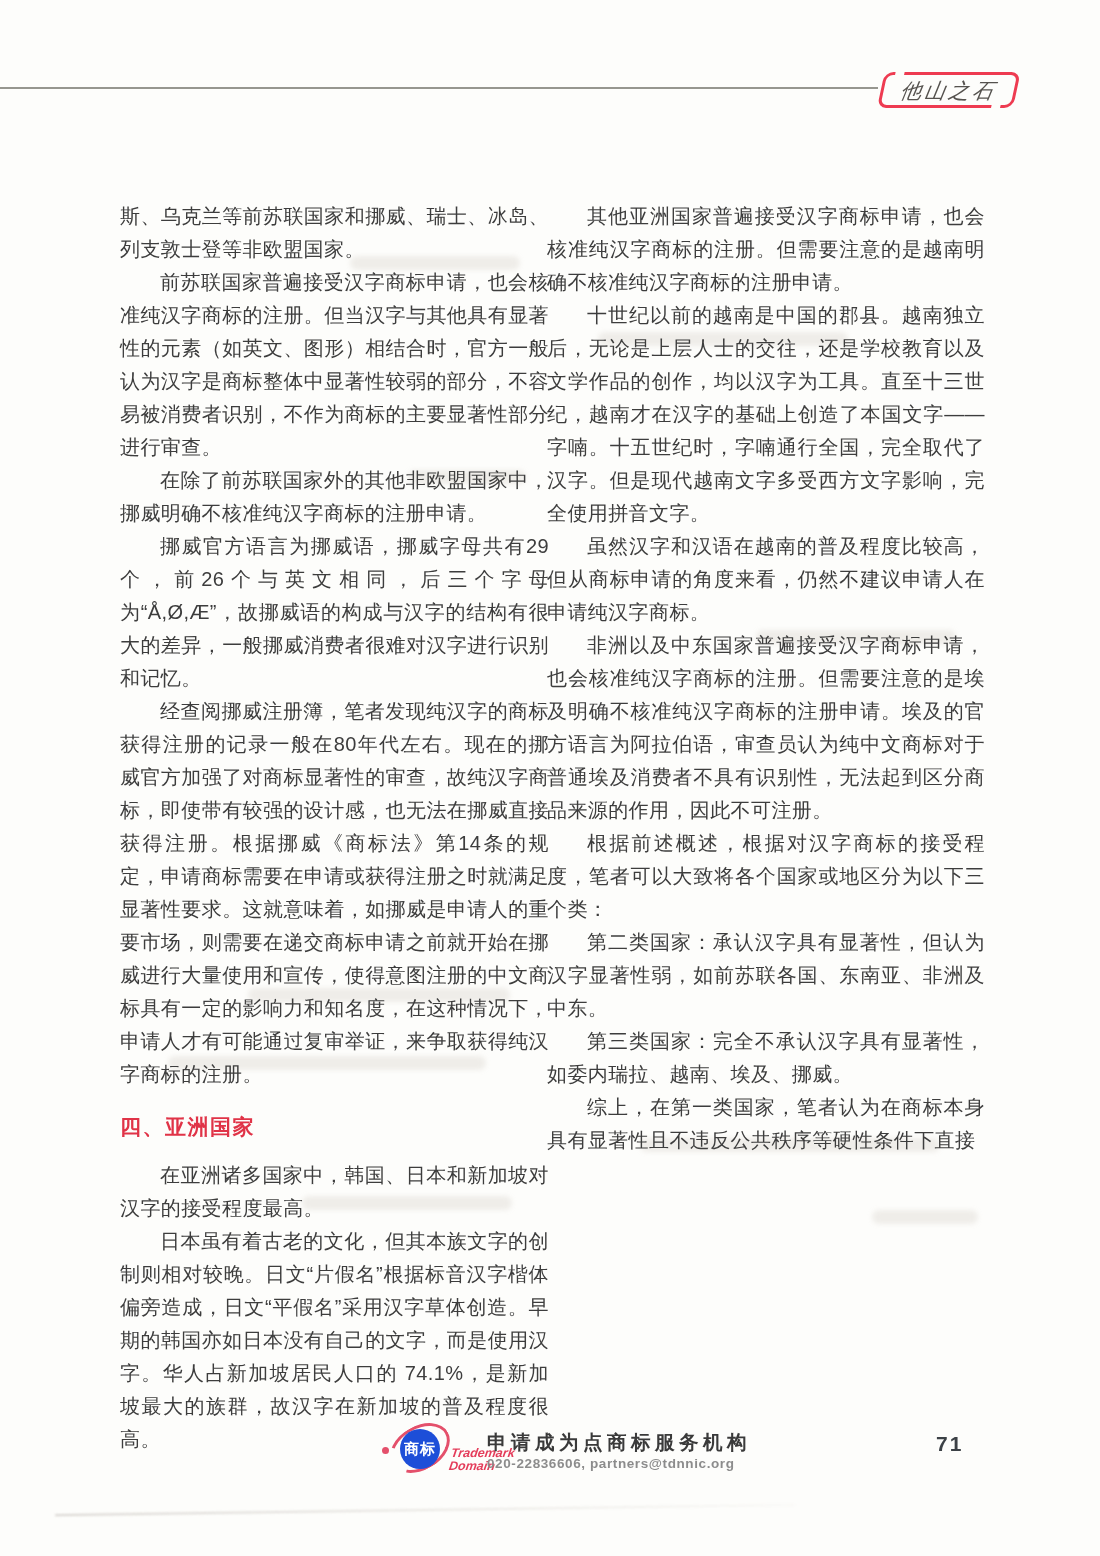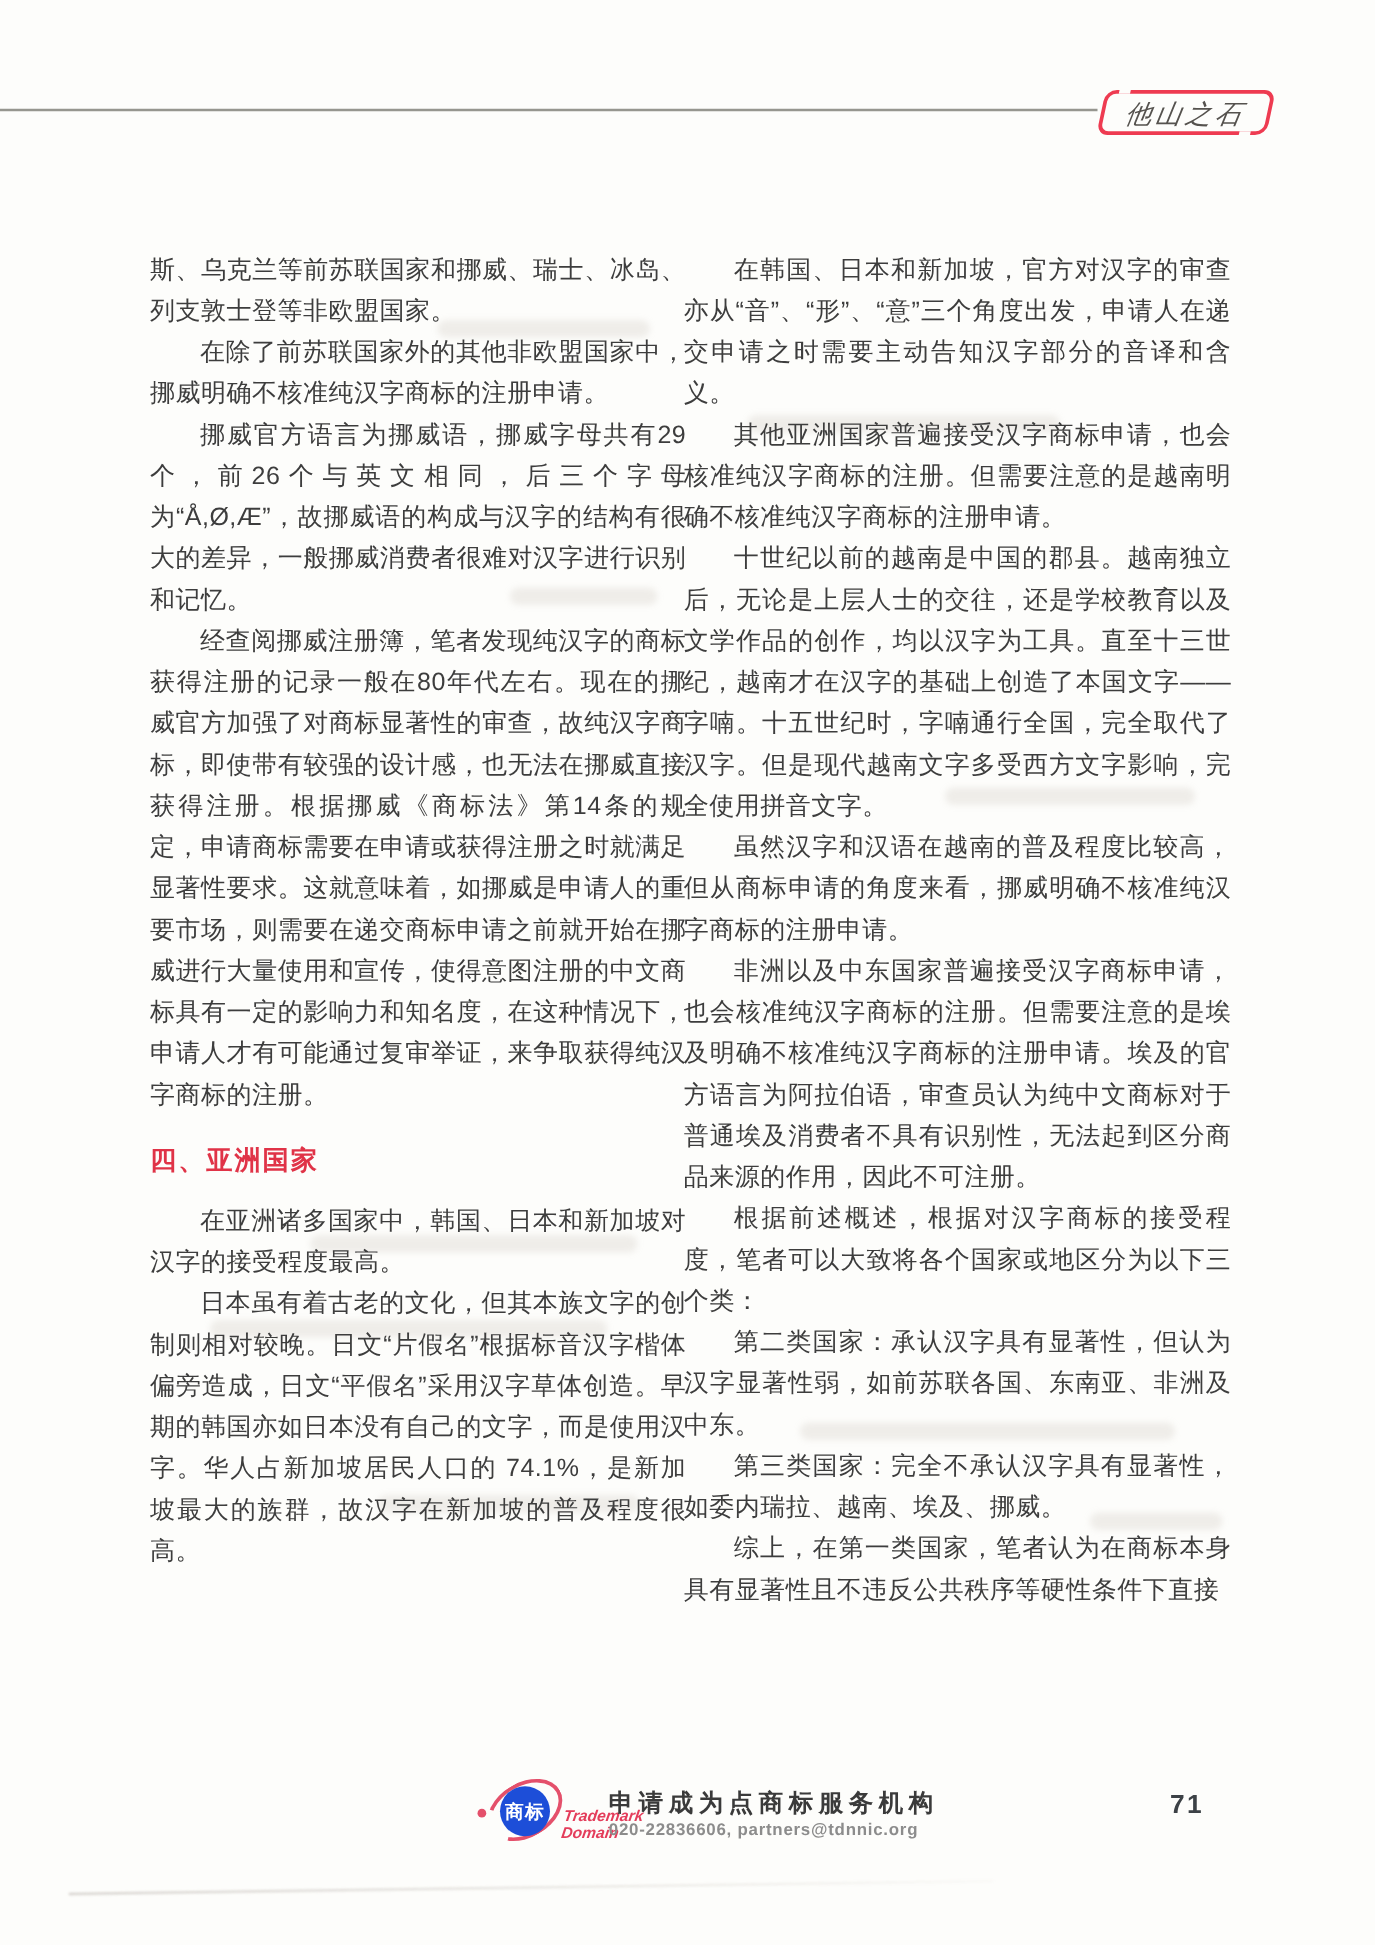--- a/index.html
+++ b/index.html
@@ -107,32 +107,32 @@
   <div class="ghost g3"></div>
   <div class="ghost g4"></div>
   <div class="ghost g5"></div>
   <div class="ghost g6"></div>
   <div class="ghost g7"></div>
   <div class="ghost g8"></div>
   <div class="ghost g9"></div>
 
   <div class="col col-left">
       <p class="para no-indent">斯、乌克兰等前苏联国家和挪威、瑞士、冰岛、列支敦士登等非欧盟国家。</p>
+      <p class="para">前苏联国家普遍接受汉字商标申请，也会核准纯汉字商标的注册。但当汉字与其他具有显著性的元素（如英文、图形）相结合时，官方一般认为汉字是商标整体中显著性较弱的部分，不容易被消费者识别，不作为商标的主要显著性部分进行审查。</p>
       <p class="para">在除了前苏联国家外的其他非欧盟国家中，挪威明确不核准纯汉字商标的注册申请。</p>
       <p class="para">挪威官方语言为挪威语，挪威字母共有29个，前26个与英文相同，后三个字母为“Å,Ø,Æ”，故挪威语的构成与汉字的结构有很大的差异，一般挪威消费者很难对汉字进行识别和记忆。</p>
       <p class="para">经查阅挪威注册簿，笔者发现纯汉字的商标获得注册的记录一般在80年代左右。现在的挪威官方加强了对商标显著性的审查，故纯汉字商标，即使带有较强的设计感，也无法在挪威直接获得注册。根据挪威《商标法》第14条的规定，申请商标需要在申请或获得注册之时就满足显著性要求。这就意味着，如挪威是申请人的重要市场，则需要在递交商标申请之前就开始在挪威进行大量使用和宣传，使得意图注册的中文商标具有一定的影响力和知名度，在这种情况下，申请人才有可能通过复审举证，来争取获得纯汉字商标的注册。</p>
       <h3 class="sec-heading">四、亚洲国家</h3>
       <p class="para">在亚洲诸多国家中，韩国、日本和新加坡对汉字的接受程度最高。</p>
       <p class="para">日本虽有着古老的文化，但其本族文字的创制则相对较晚。日文“片假名”根据标音汉字楷体偏旁造成，日文“平假名”采用汉字草体创造。早期的韩国亦如日本没有自己的文字，而是使用汉字。华人占新加坡居民人口的 74.1%，是新加坡最大的族群，故汉字在新加坡的普及程度很高。</p>
     </div>
   <div class="col col-right">
-      <p class="para">在韩国、日本和新加坡，官方对汉字的审查亦从“音”、“形”、“意”三个角度出发，申请人在递交申请之时需要主动告知汉字部分的音译和含义。</p>
       <p class="para">其他亚洲国家普遍接受汉字商标申请，也会核准纯汉字商标的注册。但需要注意的是越南明确不核准纯汉字商标的注册申请。</p>
       <p class="para">十世纪以前的越南是中国的郡县。越南独立后，无论是上层人士的交往，还是学校教育以及文学作品的创作，均以汉字为工具。直至十三世纪，越南才在汉字的基础上创造了本国文字——字喃。十五世纪时，字喃通行全国，完全取代了汉字。但是现代越南文字多受西方文字影响，完全使用拼音文字。</p>
-      <p class="para">虽然汉字和汉语在越南的普及程度比较高，但从商标申请的角度来看，挪威明确不核准纯汉字商标的注册申请。</p>
+      <p class="para">虽然汉字和汉语在越南的普及程度比较高，但从商标申请的角度来看，仍然不建议申请人在申请纯汉字商标。</p>
       <p class="para">非洲以及中东国家普遍接受汉字商标申请，也会核准纯汉字商标的注册。但需要注意的是埃及明确不核准纯汉字商标的注册申请。埃及的官方语言为阿拉伯语，审查员认为纯中文商标对于普通埃及消费者不具有识别性，无法起到区分商品来源的作用，因此不可注册。</p>
       <p class="para">根据前述概述，根据对汉字商标的接受程度，笔者可以大致将各个国家或地区分为以下三个类：</p>
       <p class="para">第二类国家：承认汉字具有显著性，但认为汉字显著性弱，如前苏联各国、东南亚、非洲及中东。</p>
       <p class="para">第三类国家：完全不承认汉字具有显著性，如委内瑞拉、越南、埃及、挪威。</p>
       <p class="para">综上，在第一类国家，笔者认为在商标本身具有显著性且不违反公共秩序等硬性条件下直接</p>
     </div>
 
   <div class="footer-logo">
     <span class="logo-dot"></span>
     <span class="logo-ring"></span>

